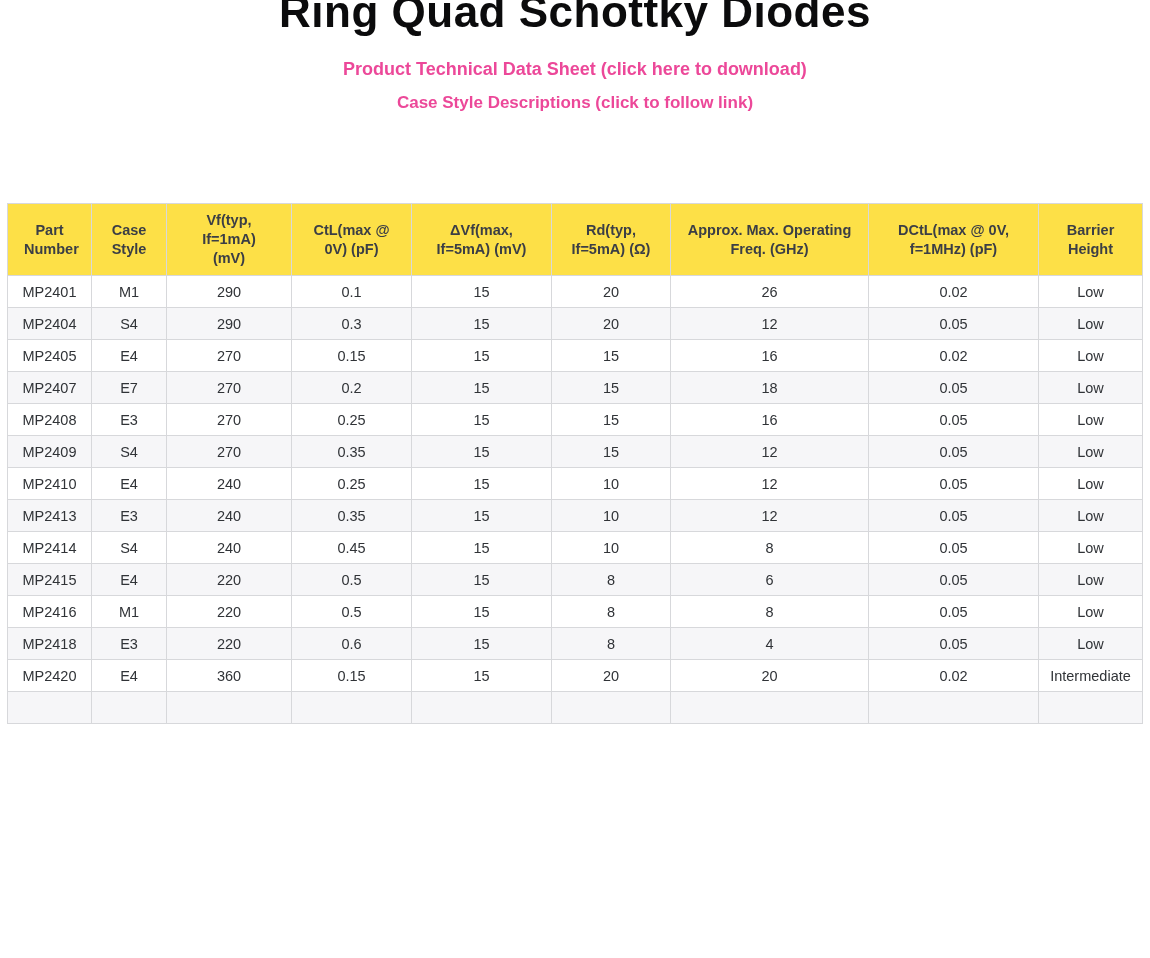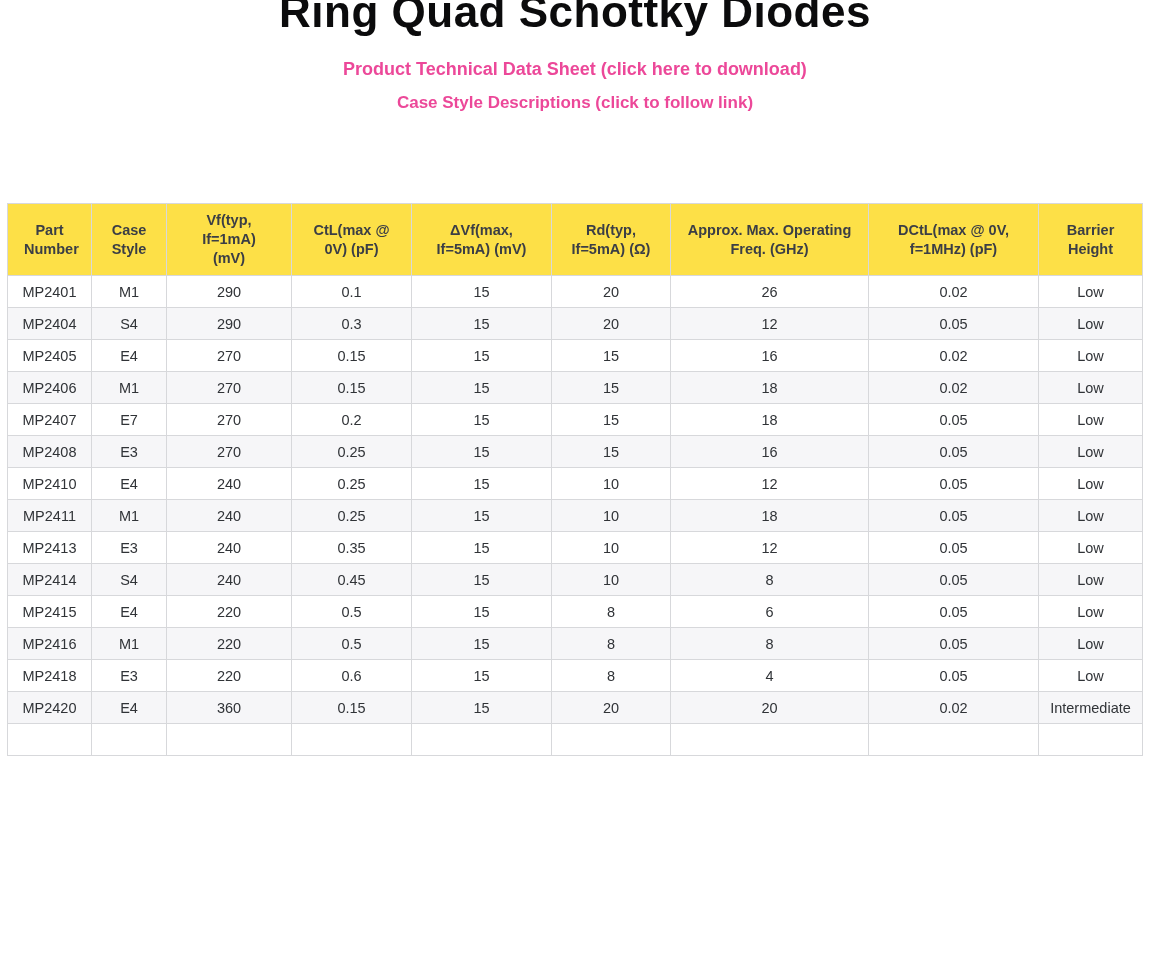--- a/index.html
+++ b/index.html
@@ -132,31 +132,20 @@
           <td>E4</td>
           <td>270</td>
           <td>0.15</td>
           <td>15</td>
           <td>15</td>
           <td>16</td>
           <td>0.02</td>
           <td>Low</td>
         </tr>
         <tr>
-          <td>MP2406</td>
-          <td>M1</td>
-          <td>270</td>
-          <td>0.15</td>
-          <td>15</td>
-          <td>15</td>
-          <td>18</td>
-          <td>0.02</td>
-          <td>Low</td>
-        </tr>
-        <tr>
           <td>MP2407</td>
           <td>E7</td>
           <td>270</td>
           <td>0.2</td>
           <td>15</td>
           <td>15</td>
           <td>18</td>
           <td>0.05</td>
           <td>Low</td>
         </tr>
@@ -165,38 +154,38 @@
           <td>E3</td>
           <td>270</td>
           <td>0.25</td>
           <td>15</td>
           <td>15</td>
           <td>16</td>
           <td>0.05</td>
           <td>Low</td>
         </tr>
         <tr>
+          <td>MP2409</td>
+          <td>S4</td>
+          <td>270</td>
+          <td>0.35</td>
+          <td>15</td>
+          <td>15</td>
+          <td>12</td>
+          <td>0.05</td>
+          <td>Low</td>
+        </tr>
+        <tr>
           <td>MP2410</td>
           <td>E4</td>
           <td>240</td>
           <td>0.25</td>
           <td>15</td>
           <td>10</td>
           <td>12</td>
-          <td>0.05</td>
-          <td>Low</td>
-        </tr>
-        <tr>
-          <td>MP2411</td>
-          <td>M1</td>
-          <td>240</td>
-          <td>0.25</td>
-          <td>15</td>
-          <td>10</td>
-          <td>18</td>
           <td>0.05</td>
           <td>Low</td>
         </tr>
         <tr>
           <td>MP2413</td>
           <td>E3</td>
           <td>240</td>
           <td>0.35</td>
           <td>15</td>
           <td>10</td>

